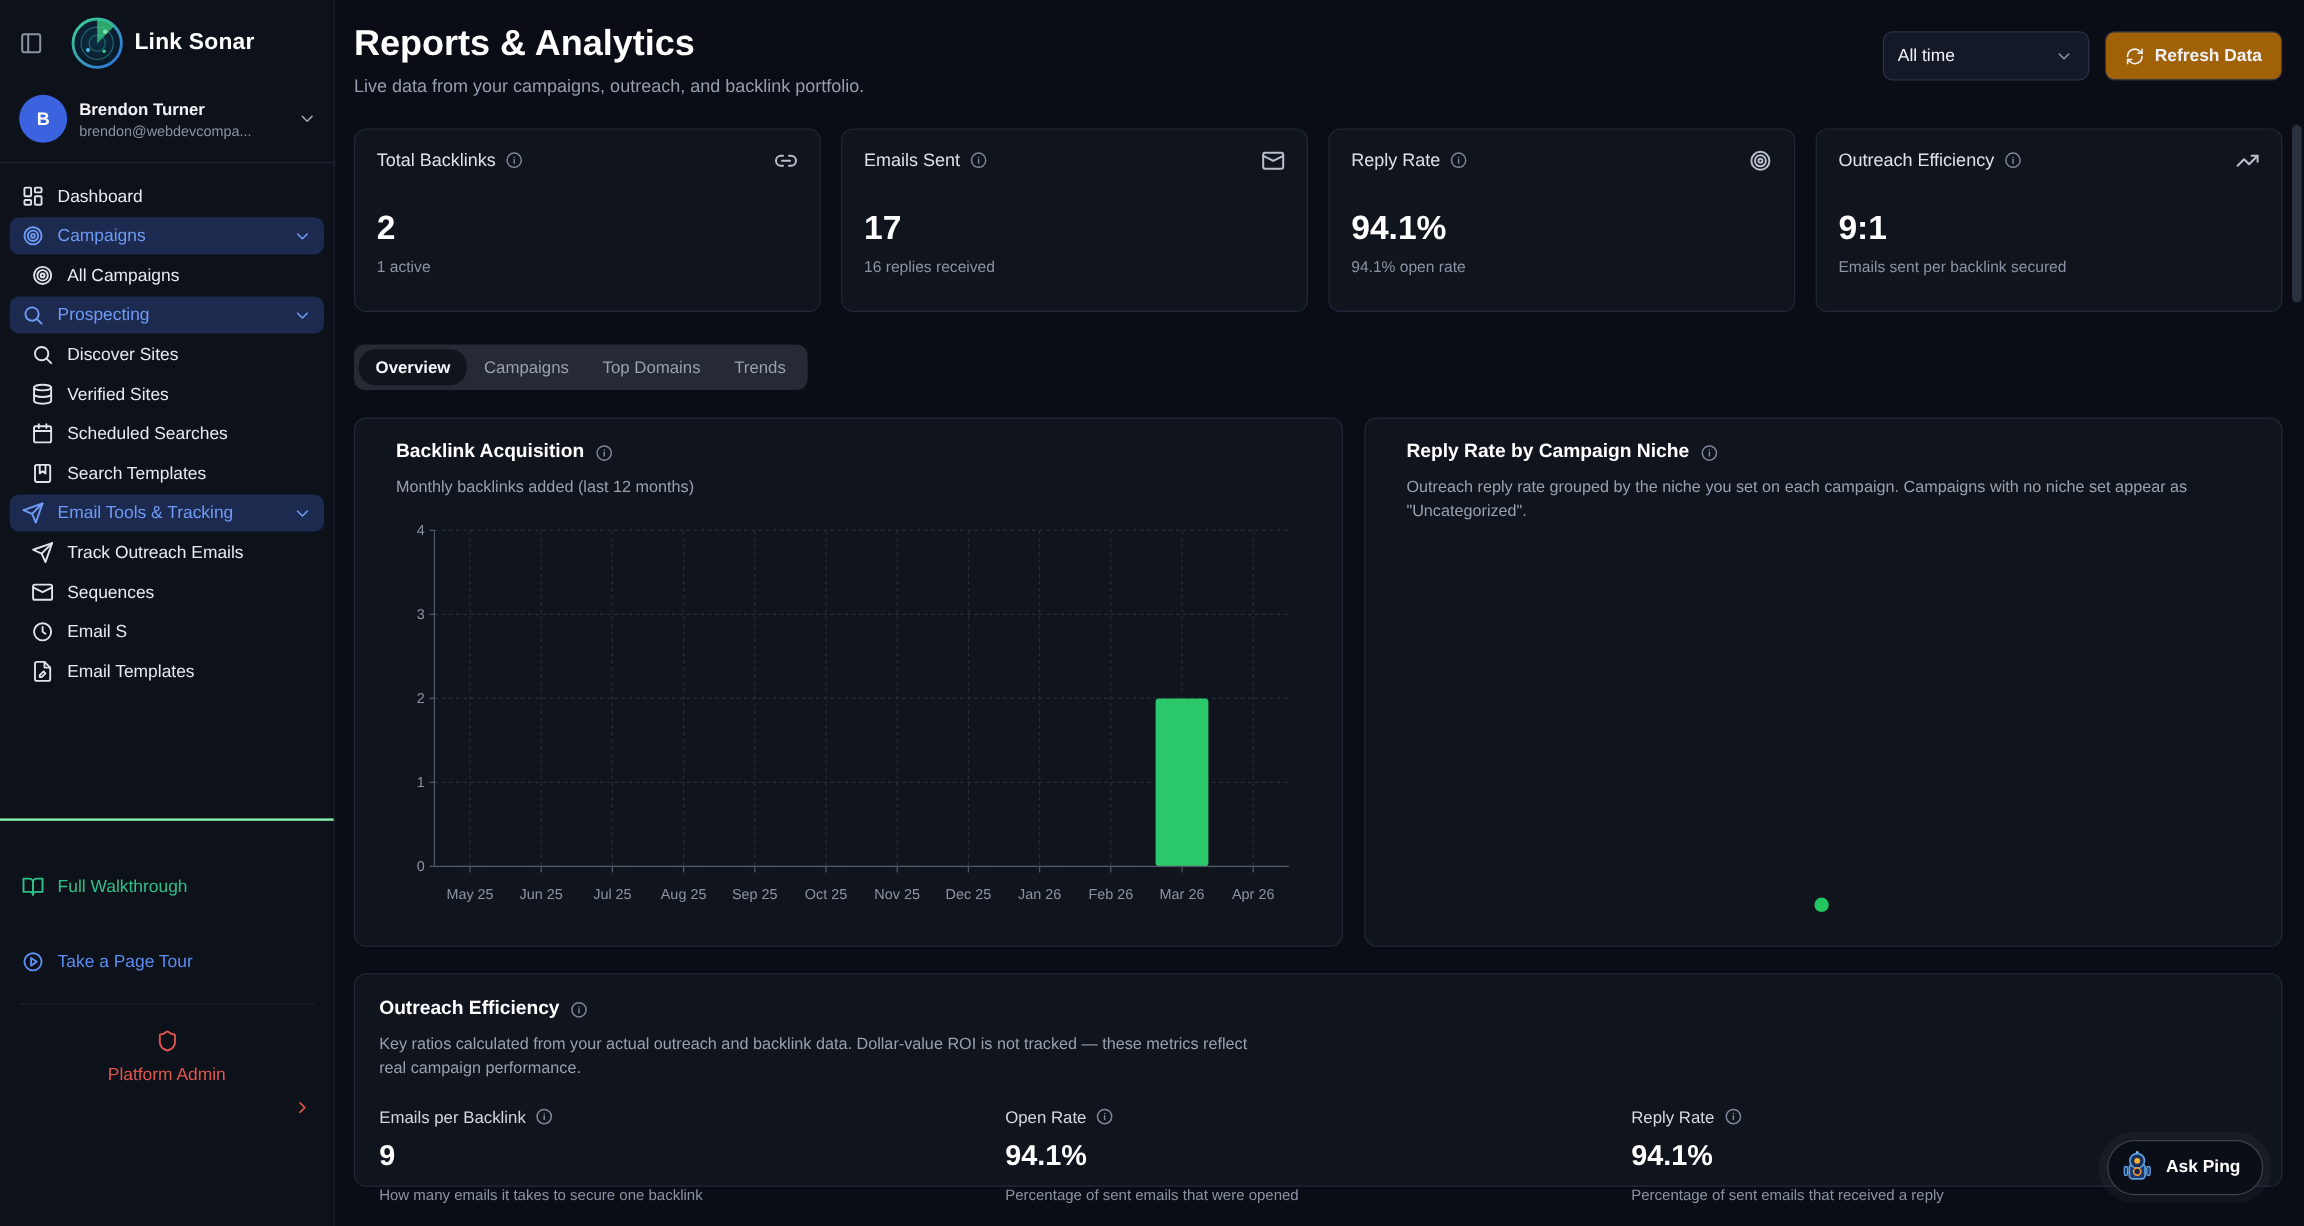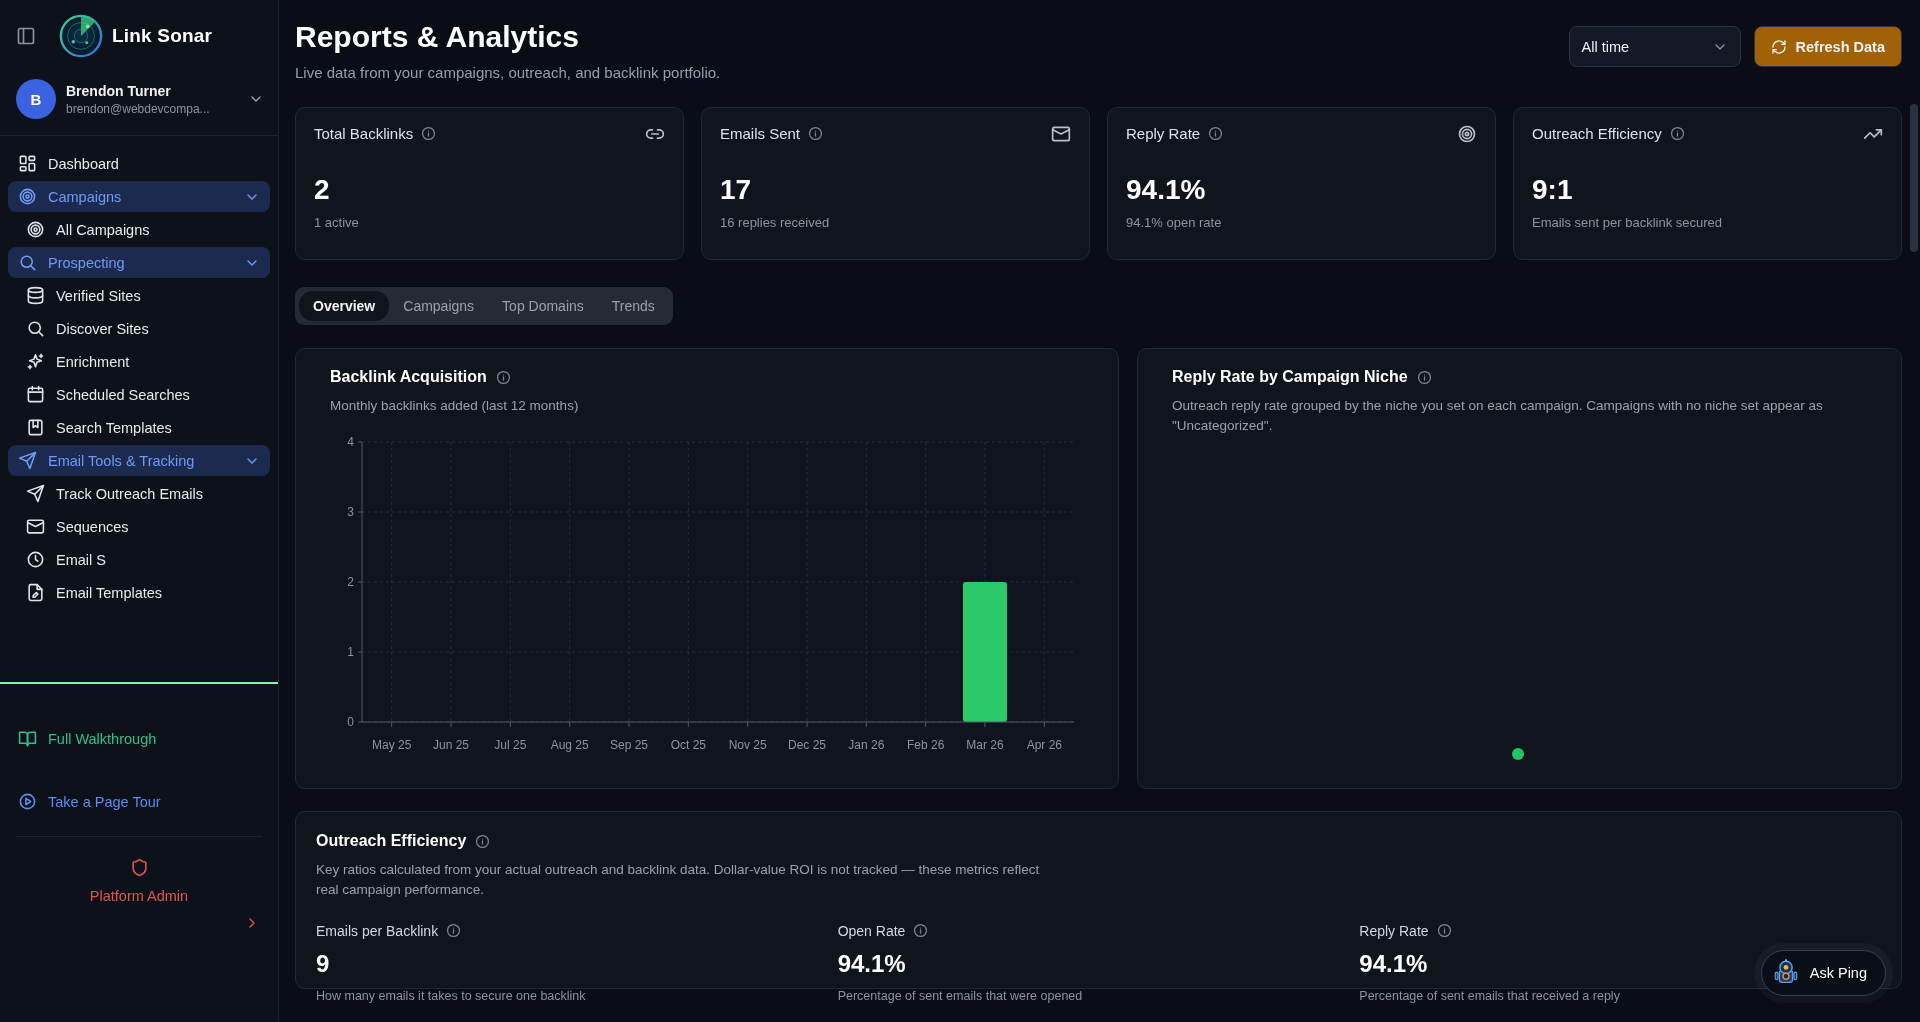--- a/index.html
+++ b/index.html
@@ -82,21 +82,21 @@
   .chart-wrap { margin-top:12px; }
   .chart-wrap svg text { fill:#8b93a3; font-size:12px; font-family:"Liberation Sans",sans-serif; }
   .legend-dot { position:absolute; left:49%; bottom:28px; width:12px; height:12px; border-radius:50%; background:#22c55e; }
 
   .efficiency { background:#10141d; border:1px solid #212838; border-radius:10px; margin-top:22px; padding:20px; height:178px; }
   .metric-grid { display:grid; grid-template-columns:1fr 1fr 1fr; margin-top:22px; }
   .metric-label { display:flex; align-items:center; gap:8px; font-size:14px; color:#d3d8e0; }
   .metric-value { font-size:24px; font-weight:700; color:#ffffff; margin-top:11px; }
   .metric-sub { font-size:12.5px; color:#8b93a3; margin-top:11px; }
 
-  .ask-ping { position:fixed; right:34px; bottom:26px; height:46px; border-radius:23px; background:#0a0e16; border:1px solid #3a414f; display:flex; align-items:center; gap:9px; padding:0 18px 0 9px; font-size:14.5px; font-weight:400; color:#ffffff; cursor:pointer; box-shadow:0 0 0 7px rgba(255,255,255,.035);text-align:center; }
+  .ask-ping { position:fixed; right:34px; bottom:26px; height:46px; border-radius:23px; background:#0a0e16; border:1px solid #3a414f; display:flex; align-items:center; gap:9px; padding:0 18px 0 9px; font-size:14.5px; font-weight:700; color:#ffffff; cursor:pointer; box-shadow:0 0 0 7px rgba(255,255,255,.035);text-align:center; }
   .ask-ping .mascot { width:30px; height:30px; display:inline-flex; }
 
   .scroll-thumb { position:fixed; right:2px; top:104px; width:8px; height:148px; border-radius:4px; background:#2a3240; cursor:pointer; }
 </style>
 </head>
 <body>
 
 <div class="app">
 
   <aside class="sidebar">
@@ -193,47 +193,35 @@
         <span>Prospecting</span>
         <span class="chev">
             <svg viewBox="0 0 24 24" fill="none" stroke="currentColor" stroke-width="2" stroke-linecap="round" stroke-linejoin="round">
               <path d="m6 9 6 6 6-6"></path>
             </svg>
           </span>
       </div>
       <div class="nav-item sub">
         <span class="icon">
             <svg viewBox="0 0 24 24" fill="none" stroke="currentColor" stroke-width="2" stroke-linecap="round" stroke-linejoin="round">
+              <circle cx="11" cy="11" r="7"></circle>
+              <path d="m21 21-4.3-4.3"></path>
+            </svg>
+          </span>
+        <span>Discover Sites</span>
+      </div>
+      <div class="nav-item sub">
+        <span class="icon">
+            <svg viewBox="0 0 24 24" fill="none" stroke="currentColor" stroke-width="2" stroke-linecap="round" stroke-linejoin="round">
               <ellipse cx="12" cy="5" rx="9" ry="3"></ellipse>
               <path d="M3 5v14a9 3 0 0 0 18 0V5"></path>
               <path d="M3 12a9 3 0 0 0 18 0"></path>
             </svg>
           </span>
         <span>Verified Sites</span>
-      </div>
-      <div class="nav-item sub">
-        <span class="icon">
-            <svg viewBox="0 0 24 24" fill="none" stroke="currentColor" stroke-width="2" stroke-linecap="round" stroke-linejoin="round">
-              <circle cx="11" cy="11" r="7"></circle>
-              <path d="m21 21-4.3-4.3"></path>
-            </svg>
-          </span>
-        <span>Discover Sites</span>
-      </div>
-      <div class="nav-item sub">
-        <span class="icon">
-            <svg viewBox="0 0 24 24" fill="none" stroke="currentColor" stroke-width="2" stroke-linecap="round" stroke-linejoin="round">
-              <path d="M12 3.5 13.9 9l5.6 2-5.6 2L12 18.5 10.1 13l-5.6-2 5.6-2z"></path>
-              <path d="M19 3v4"></path>
-              <path d="M17 5h4"></path>
-              <path d="M5 17v4"></path>
-              <path d="M3 19h4"></path>
-            </svg>
-          </span>
-        <span>Enrichment</span>
       </div>
       <div class="nav-item sub">
         <span class="icon">
             <svg viewBox="0 0 24 24" fill="none" stroke="currentColor" stroke-width="2" stroke-linecap="round" stroke-linejoin="round">
               <rect x="3" y="4" width="18" height="17" rx="2"></rect>
               <path d="M16 2v4M8 2v4M3 9h18"></path>
             </svg>
           </span>
         <span>Scheduled Searches</span>
       </div>

